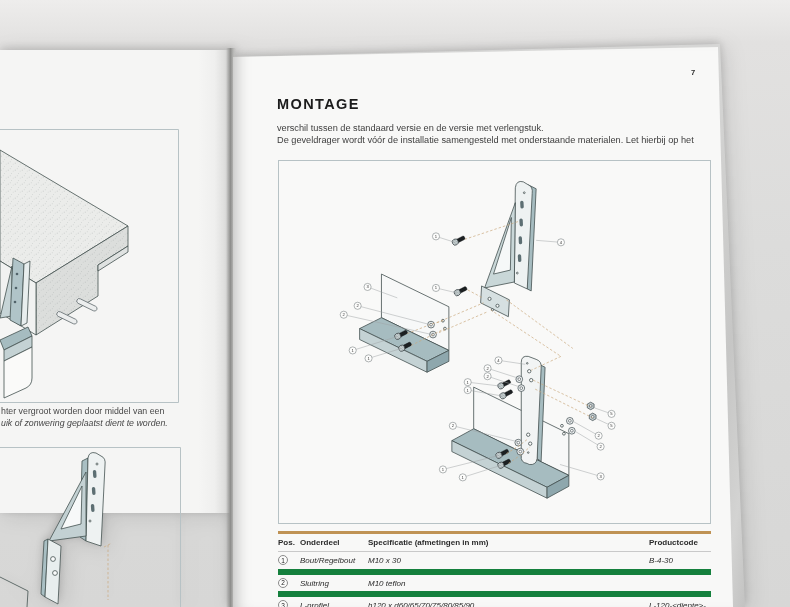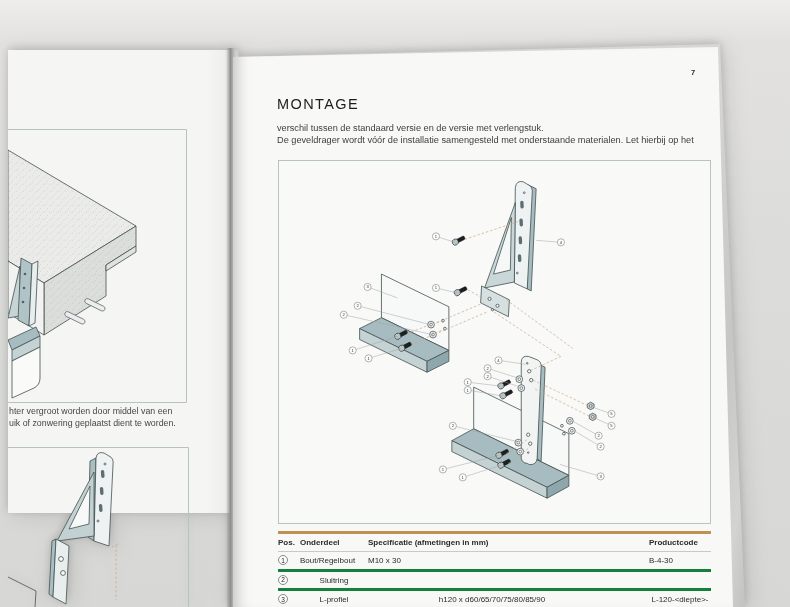--- a/index.html
+++ b/index.html
@@ -6,48 +6,48 @@
   body{font-family:"Liberation Sans",sans-serif;}
   .stage{position:relative;width:790px;height:607px;overflow:hidden;
          background:linear-gradient(180deg,#eeedec 0%,#e2e1e0 7%,#dcdcdb 40%,#d7d7d6 100%);}
   .book{position:absolute;inset:0;
         filter:drop-shadow(0 -2px 4px rgba(0,0,0,0.16)) drop-shadow(5px 3px 10px rgba(0,0,0,0.10));}
   
   .stack{position:absolute;left:233px;top:44px;width:512px;height:563px;
          background:linear-gradient(100deg,#d6d6d5 80%,#c6c6c5 90%,#d3d3d2 96%,#c2c2c1 100%);
          clip-path:polygon(0 13px,487px 0,512px 563px,0 563px);}
   
-  .left-page{position:absolute;left:8px;top:50px;width:231px;height:463px;
+  .left-page{position:absolute;left:0;top:50px;width:231px;height:463px;
          background:linear-gradient(to right,#f5f5f4 0%,#f5f5f4 86%,#efefee 93%,#dfdfde 97%,#c7c7c6 100%);}
   .seam{position:absolute;left:226px;top:48px;width:10px;height:559px;
          background:linear-gradient(to right,rgba(140,140,138,0),#8f8f8d 45%,#bcbcba 78%,rgba(205,205,203,0));}
   
   .right-page{position:absolute;left:233px;top:46px;width:502px;height:561px;
          background:#f8f8f7;box-shadow:inset 14px 0 16px -12px rgba(0,0,0,0.28);
          clip-path:polygon(0 11px,485px 1px,500px 561px,0 561px);}
   .pagenum{position:absolute;left:458px;top:22px;font-size:7.5px;font-weight:bold;color:#2a2a2a;}
-  .title{position:absolute;left:44px;top:50px;font-size:14.5px;font-weight:400;letter-spacing:1.4px;color:#1c1c1c;}
+  .title{position:absolute;left:44px;top:50px;font-size:14.5px;font-weight:700;letter-spacing:1.4px;color:#1c1c1c;}
   .intro{position:absolute;left:44px;top:77px;font-size:9.2px;line-height:11.5px;color:#3d3d3d;}
   .frame{position:absolute;left:45px;top:114px;width:431px;height:362px;
          border:1px solid var(--frame-border);background:#f9f9f8;}
   
   .ptable{position:absolute;left:45px;top:485px;width:433px;border-top:3px solid var(--accent-tan);color:#2b2b2b;}
   .phead{display:flex;align-items:center;height:17px;border-bottom:1px solid #c9c9c9;font-weight:bold;font-size:8px;}
   .trow{display:flex;align-items:flex-start;padding:3px 0;font-size:8px;}
-  .trow + .trow{border-top:3px solid #15803d;text-align:center;}
+  .trow + .trow{border-top:6px solid #15803d;}
   .c-pos{width:22px;flex:none;}
   .c-ond{width:68px;flex:none;}
   .c-spec{width:248px;flex:none;}
   .c-code{flex:1;margin-left:33px;}
-  .cell{white-space:pre-line;line-height:9.5px;padding-top:1px;}
+  .cell{white-space:pre-line;line-height:9.5px;padding-top:1px;font-style:italic;}
   .circ{width:10px;height:10px;border:1px solid #8a8a8a;border-radius:50%;font-size:6.5px;
         display:flex;align-items:center;justify-content:center;background:#fcfcfb;color:#222;box-sizing:border-box;}
   
   .lcap{position:absolute;left:1px;font-size:8.8px;color:#474747;white-space:nowrap;}
-  .lcap1{top:356px;} .lcap2{top:368px;}
+  .lcap1{top:356px;} .lcap2{top:368px;font-style:italic;}
   
   .leader{stroke:#9fa4a5;stroke-width:0.5;fill:none;}
   .co-circle{fill:#fdfdfc;stroke:#7c8284;stroke-width:0.6;}
   .co-num{font-size:4.2px;text-anchor:middle;fill:#333;font-family:"Liberation Sans",sans-serif;}
   .dash{stroke:var(--dash-tan);stroke-width:0.7;stroke-dasharray:2.5 2;fill:none;}
   .ol{stroke:var(--outline);stroke-width:0.8;}
   .border-line{stroke:var(--frame-border);stroke-width:1;fill:none;}
 </style>
 </head>
 <body>
@@ -328,20 +328,21 @@
               </div>
               <div class="c-ond cell">Bout/Regelbout</div>
               <div class="c-spec cell">M10 x 30</div>
               <div class="c-code cell">B-4-30</div>
             </div>
             <div class="trow">
               <div class="c-pos">
                 <span class="circ">2</span>
               </div>
               <div class="c-ond cell">Sluitring</div>
+              <div class="c-spec cell">M10 teflon</div>
               <div class="c-code cell"></div>
             </div>
             <div class="trow">
               <div class="c-pos">
                 <span class="circ">3</span>
               </div>
               <div class="c-ond cell">L-profiel</div>
               <div class="c-spec cell">h120 x d60/65/70/75/80/85/90
 afwerking poederlak (PR) + RAL code of afwerking</div>
               <div class="c-code cell">L-120-&lt;diepte&gt;-S-

